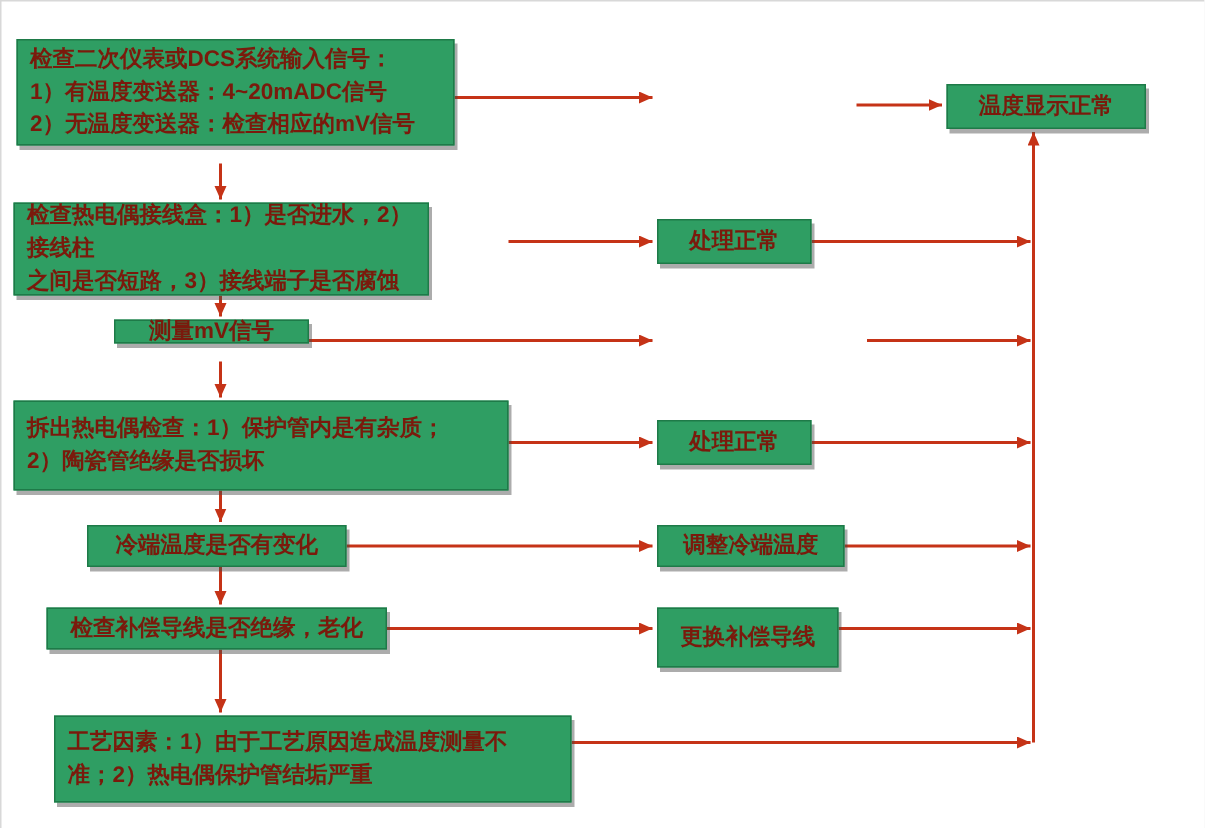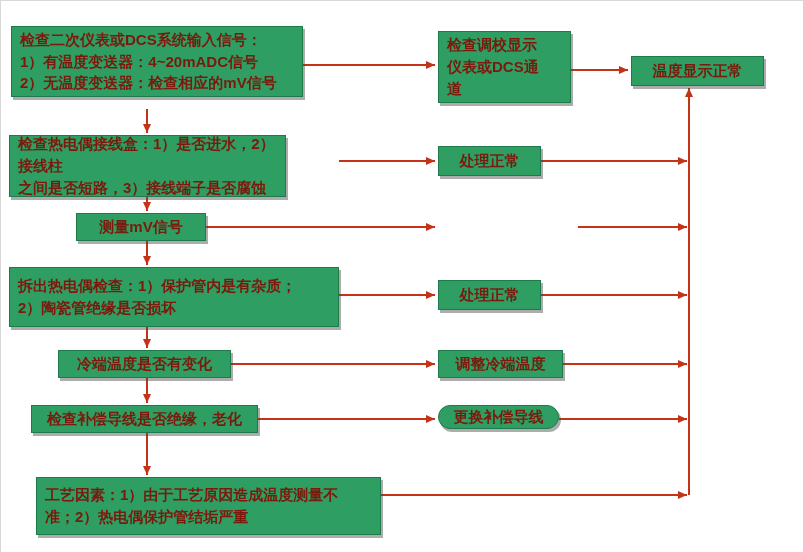--- a/index.html
+++ b/index.html
@@ -81,43 +81,40 @@
     <line class="arrow-line" x1="558" y1="418" x2="686" y2="418" marker-end="url(#ah)"></line>
     <line class="arrow-line" x1="146" y1="432" x2="146" y2="474" marker-end="url(#ah)"></line>
     <line class="arrow-line" x1="380" y1="494" x2="686" y2="494" marker-end="url(#ah)"></line>
     <line class="arrow-line" x1="688" y1="494" x2="688" y2="87" marker-end="url(#ah)"></line>
   </svg>
 
   <div class="node" style="left:10px;  top:25px;  width:292px; height:71px;">检查二次仪表或DCS系统输入信号：
 1）有温度变送器：4~20mADC信号
 2）无温度变送器：检查相应的mV信号</div>
 
-  <div class="node" style="left:437px; top:30px;  width:133px; height:72px;">检查调校显示
-仪表或DCS通
-道</div>
 
   <div class="node center" style="left:630px; top:55px; width:133px; height:30px;">温度显示正常</div>
 
   <div class="node" style="left:8px;   top:134px; width:277px; height:62px;">检查热电偶接线盒：1）是否进水，2）接线柱
 之间是否短路，3）接线端子是否腐蚀</div>
 
   <div class="node center" style="left:437px; top:145px; width:103px; height:30px;">处理正常</div>
 
-  <div class="node center" style="left:75px;  top:212px; width:130px; height:28px;">测量mV信号</div>
+  <div class="node center" style="left:75px;  top:212px; width:130px; height:16px;">测量mV信号</div>
 
 
   <div class="node" style="left:8px;   top:266px; width:330px; height:60px;">拆出热电偶检查：1）保护管内是有杂质；
 2）陶瓷管绝缘是否损坏</div>
 
   <div class="node center" style="left:437px; top:279px; width:103px; height:30px;">处理正常</div>
 
   <div class="node center" style="left:57px;  top:349px; width:173px; height:28px;">冷端温度是否有变化</div>
 
   <div class="node center" style="left:437px; top:349px; width:125px; height:28px;">调整冷端温度</div>
 
   <div class="node center" style="left:30px;  top:404px; width:227px; height:28px;">检查补偿导线是否绝缘，老化</div>
 
-  <div class="node center" style="left:437px; top:404px; width:121px; height:24px;border-radius:13px;">更换补偿导线</div>
+  <div class="node center" style="left:437px; top:404px; width:121px; height:40px;">更换补偿导线</div>
 
   <div class="node" style="left:35px;  top:476px; width:345px; height:58px;">工艺因素：1）由于工艺原因造成温度测量不
 准；2）热电偶保护管结垢严重</div>
 
 </div>
 
 </body></html>

